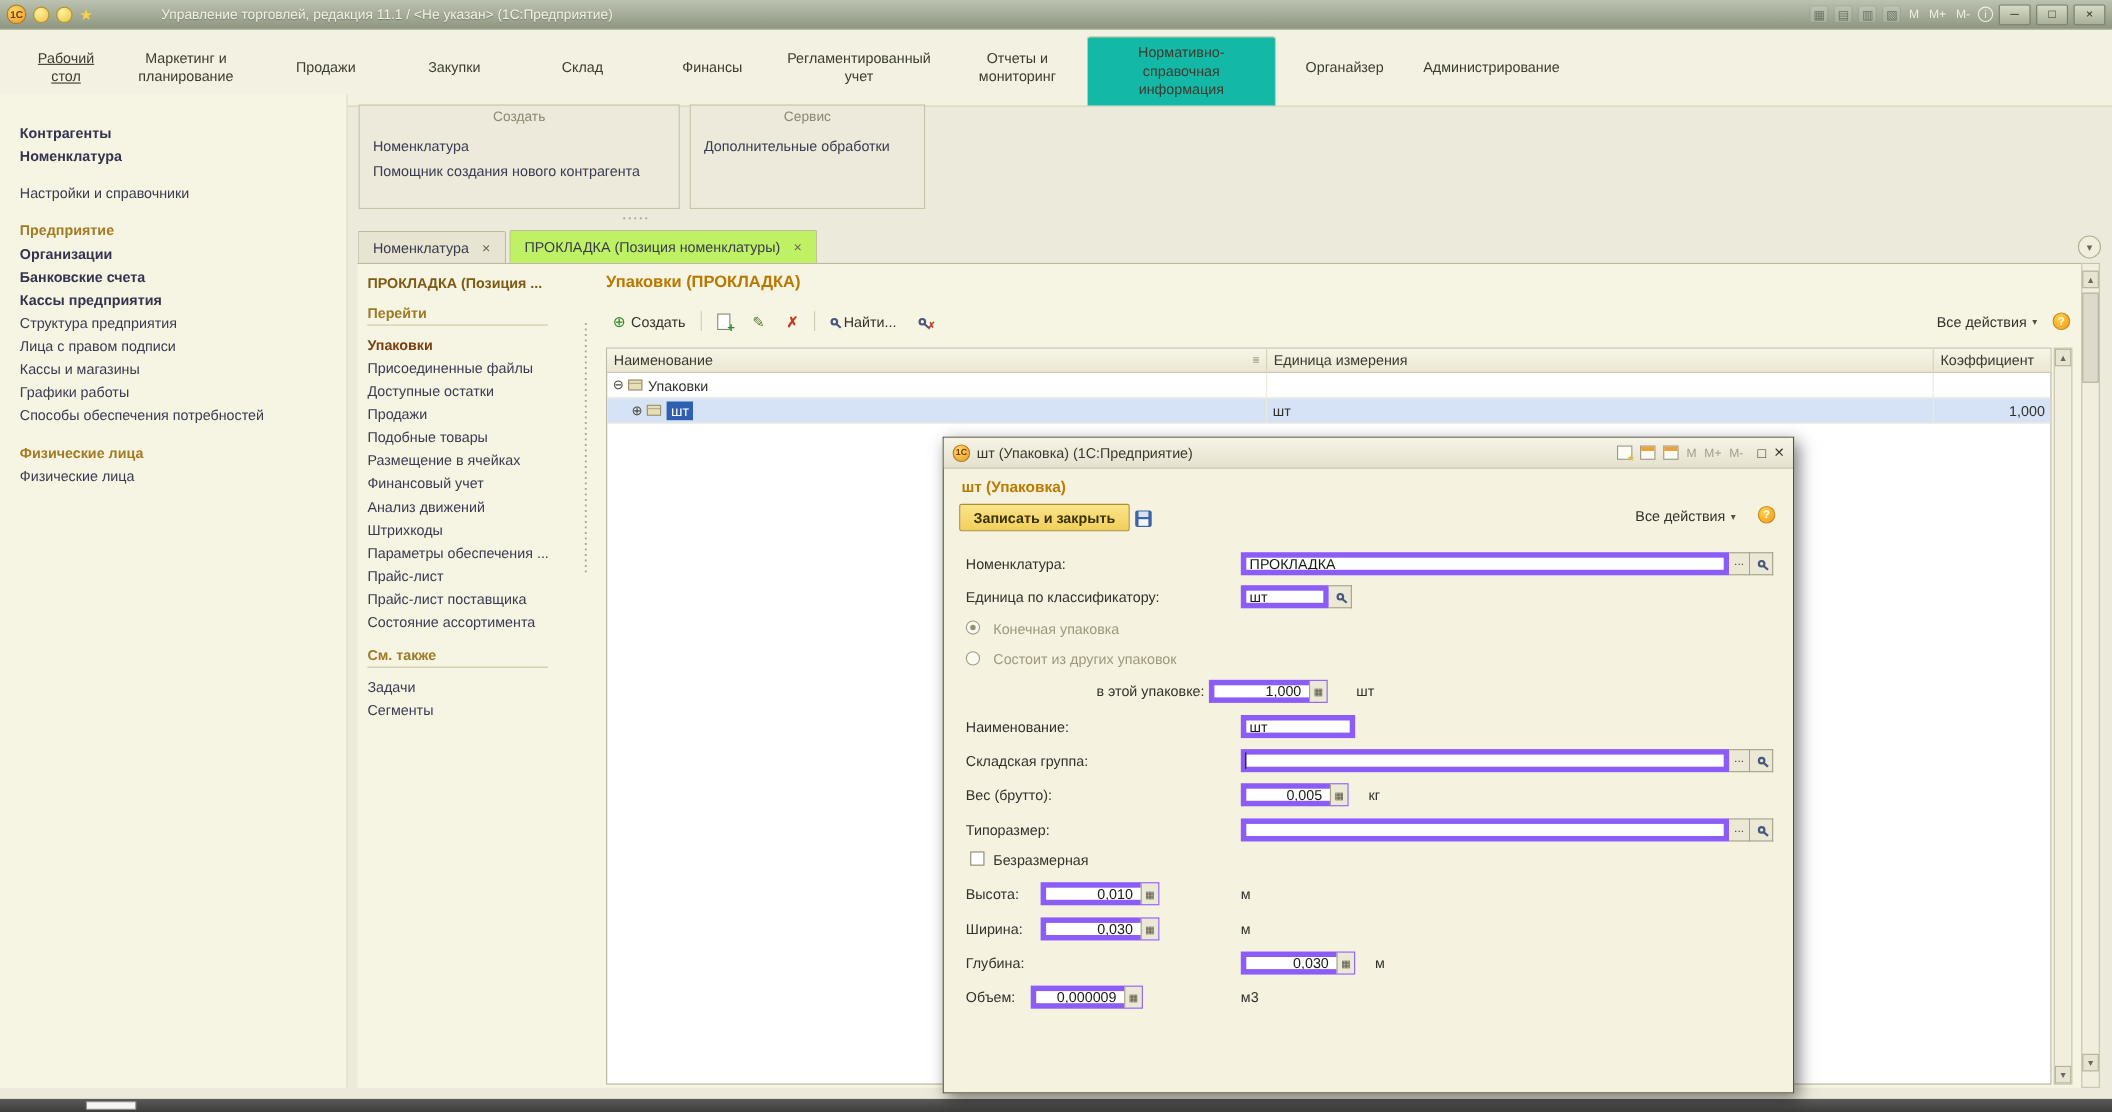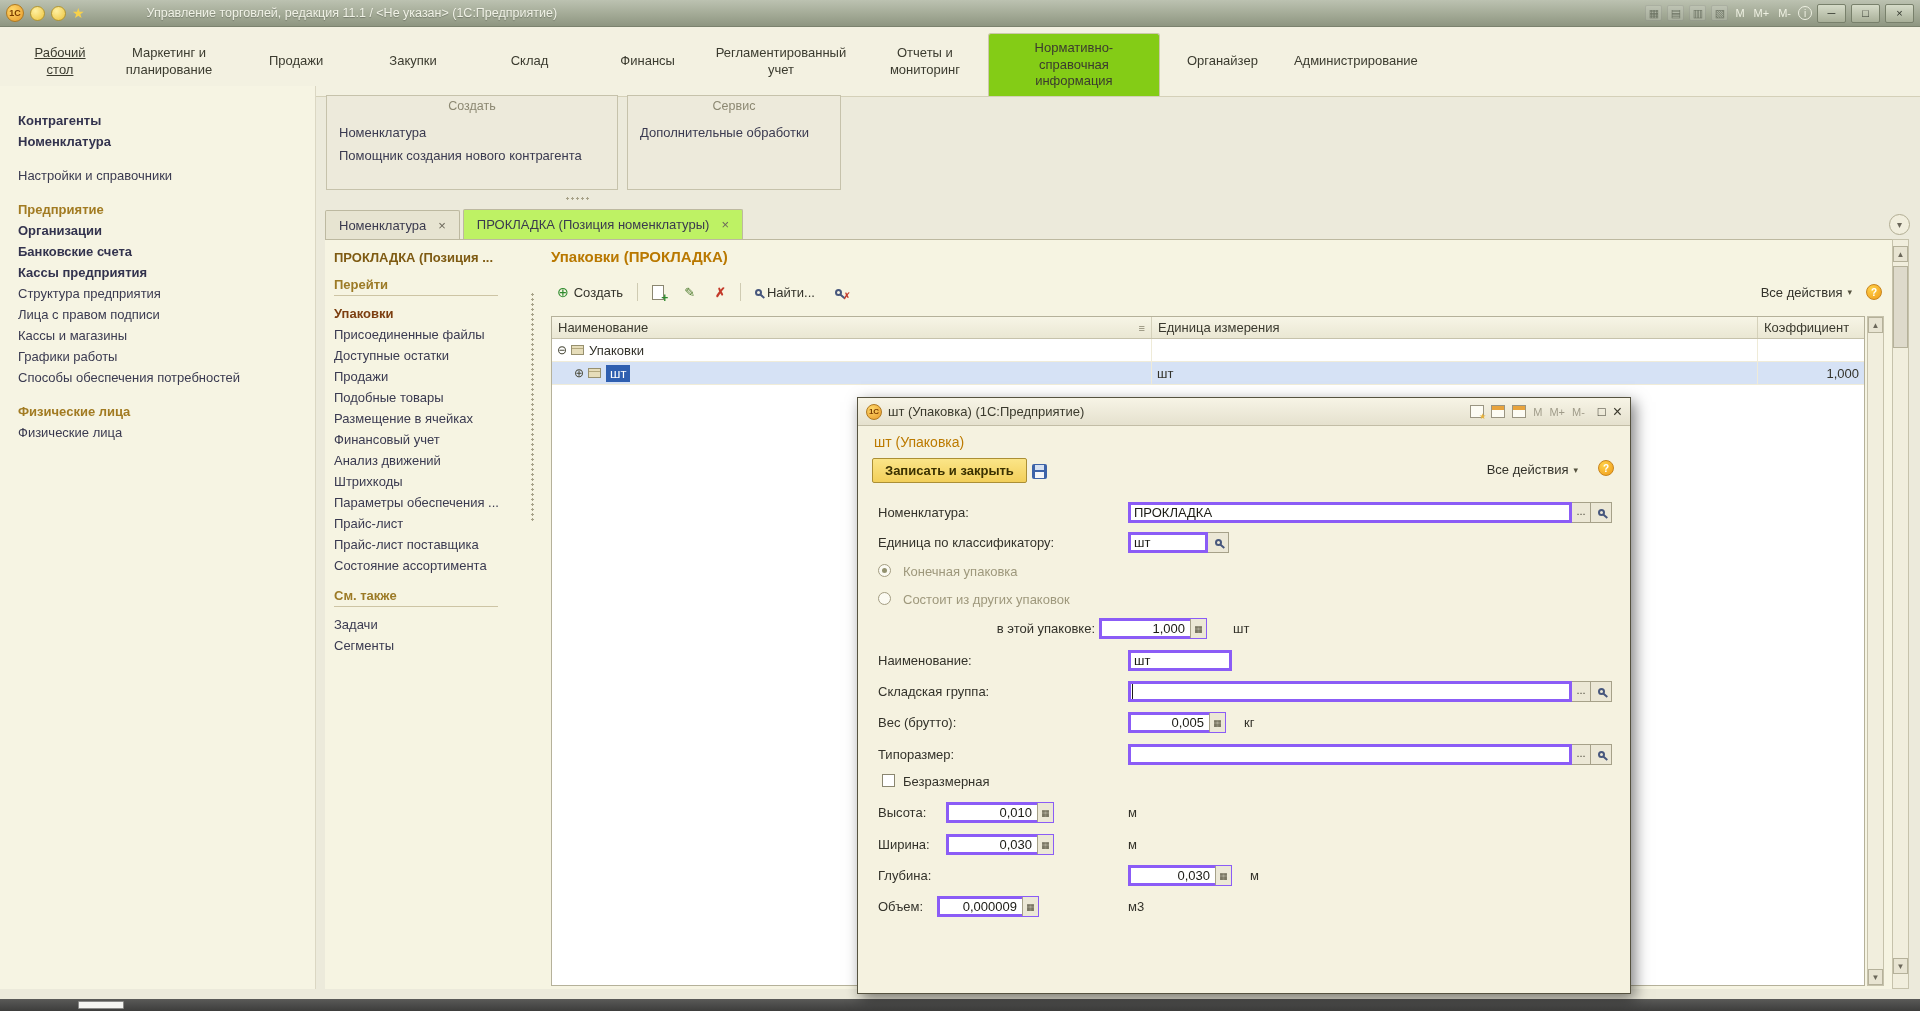--- a/index.html
+++ b/index.html
@@ -20,21 +20,21 @@
     background:rgba(255,255,255,.18);border:1px solid rgba(0,0,0,.12);border-radius:2px}
   .mem{font-size:11px;color:#eef0e2;padding:0 2px}
   .infoc{width:14px;height:14px;border-radius:50%;border:1px solid #eef0e2;color:#eef0e2;font-size:10px;display:flex;align-items:center;justify-content:center}
   .win-btn{width:29px;height:19px;background:linear-gradient(#d6dbc9,#a9b099);border:1px solid #78806b;border-radius:2px;
     display:flex;align-items:center;justify-content:center;font-size:11px;color:#2f332a}
 
   
   .menubar{position:absolute;left:0;top:27px;width:1920px;height:70px;background:#f3f1e1;border-bottom:1px solid #d4d0b8;
     display:flex;align-items:stretch;padding-left:22px}
   .menu-item{display:flex;align-items:center;justify-content:center;text-align:center;padding:0 13px;color:#3b3b2f;line-height:1.3;cursor:pointer}
-  .menu-item.sel{background:#84cc16;border:1px solid #ccc8ab;border-bottom:none;border-radius:3px 3px 0 0;margin-top:6px}
+  .menu-item.sel{background:#14b8a6;border:1px solid #ccc8ab;border-bottom:none;border-radius:3px 3px 0 0;margin-top:6px}
   .menu-item.und{text-decoration:underline}
 
   
   .sidebar{position:absolute;left:0;top:86px;width:316px;height:903px;background:#f6f4e3;border-right:1px solid #dbd7c3;padding:24px 6px 0 18px}
   .sb-item{line-height:21px;color:#3a3a50;cursor:pointer;white-space:nowrap}
   .sb-item.bold{font-weight:bold;color:#33334e}
   .sb-header{line-height:21px;color:#a27b22;font-weight:bold;margin-top:13px}
   .sb-gap{height:13px}
 
   
@@ -106,34 +106,34 @@
     display:flex;align-items:center;gap:6px;padding:0 8px;color:#3a392c}
   .dlg-title{white-space:nowrap}
   .dlg-icons{margin-left:auto;display:flex;align-items:center;gap:7px}
   .winic{width:14px;height:13px;background:#fdfcf4;border:1px solid #9a9582;position:relative}
   .winic::after{content:"★";color:#e8b33d;font-size:8px;position:absolute;right:-3px;bottom:-4px}
   .calic{width:14px;height:13px;background:#fdfcf4;border:1px solid #9a9582;position:relative}
   .calic::before{content:"";position:absolute;left:0;top:0;right:0;height:4px;background:#e8a33d}
   .dmem{font-size:11px;color:#a09c8a}
   .dlg-max{font-size:13px;color:#3a382c;margin-left:6px}
   .dlg-close{font-size:16px;color:#3a382c}
-  .dlg-header{position:absolute;left:16px;top:36px;font-size:14px;font-weight:normal;color:#bc7a00}
+  .dlg-header{position:absolute;left:16px;top:36px;font-size:14px;font-weight:bold;color:#bc7a00}
   .save-btn{position:absolute;left:14px;top:60px;height:25px;padding:0 12px;background:linear-gradient(#fbe588,#f2cf5a);
     border:1px solid #ab8f35;border-radius:2px;color:#3a3000;font-weight:bold;font-size:13px;display:flex;align-items:center;cursor:pointer}
   .disk-btn{position:absolute;left:170px;top:62px;width:22px;height:22px;display:flex;align-items:center;justify-content:center;cursor:pointer}
   .disk{width:15px;height:15px;background:#3d63a8;border-radius:2px;position:relative}
   .disk::before{content:"";position:absolute;left:3px;top:1px;right:3px;height:5px;background:#d7e2f2}
   .disk::after{content:"";position:absolute;left:3px;bottom:1px;right:3px;height:6px;background:#f5f6f8}
   .dlg-allact{position:absolute;right:52px;top:64px}
   .dlg-help{position:absolute;right:16px;top:62px}
 
   .drow{position:absolute;left:0;width:774px;height:22px}
   .dlabel{position:absolute;left:20px;line-height:21px;color:#33322a;white-space:nowrap}
   .dsuffix{position:absolute;line-height:21px;color:#33322a}
-  .tf{height:21px;border:3px solid #8b5cf6;background:#fff;font-family:"Liberation Sans",sans-serif;font-size:13px;color:#1a1a14;padding:0 3px;outline:none}
+  .tf{height:21px;border:5px solid #8b5cf6;background:#fff;font-family:"Liberation Sans",sans-serif;font-size:13px;color:#1a1a14;padding:0 3px;outline:none}
   .tf.num{text-align:right;padding-right:19px;width:100%}
   .fgroup{position:absolute;display:flex}
   .btn-ell{width:19px;height:21px;border:1px solid #a6a189;border-left:none;background:#ece8d6;font-size:11px;line-height:17px;text-align:center;color:#4a473a;cursor:pointer}
   .btn-lens{width:21px;height:21px;border:1px solid #a6a189;border-left:none;background:#ece8d6;display:flex;align-items:center;justify-content:center;cursor:pointer}
   .numwrap{position:absolute;height:21px}
   .calcbtn{position:absolute;right:1px;top:1px;bottom:1px;width:16px;background:#ece8d6;border-left:1px solid #a6a189;
     display:flex;align-items:center;justify-content:center;font-size:9px;color:#55523f;cursor:pointer}
   .radio{width:13px;height:13px;border-radius:50%;border:1px solid #a39d82;background:#fbfaf2;display:inline-block;position:relative;vertical-align:-2px}
   .radio.checked::after{content:"";position:absolute;left:3px;top:3px;width:5px;height:5px;border-radius:50%;background:#93926f}
   .dis-label{color:#9e987c;margin-left:7px}

